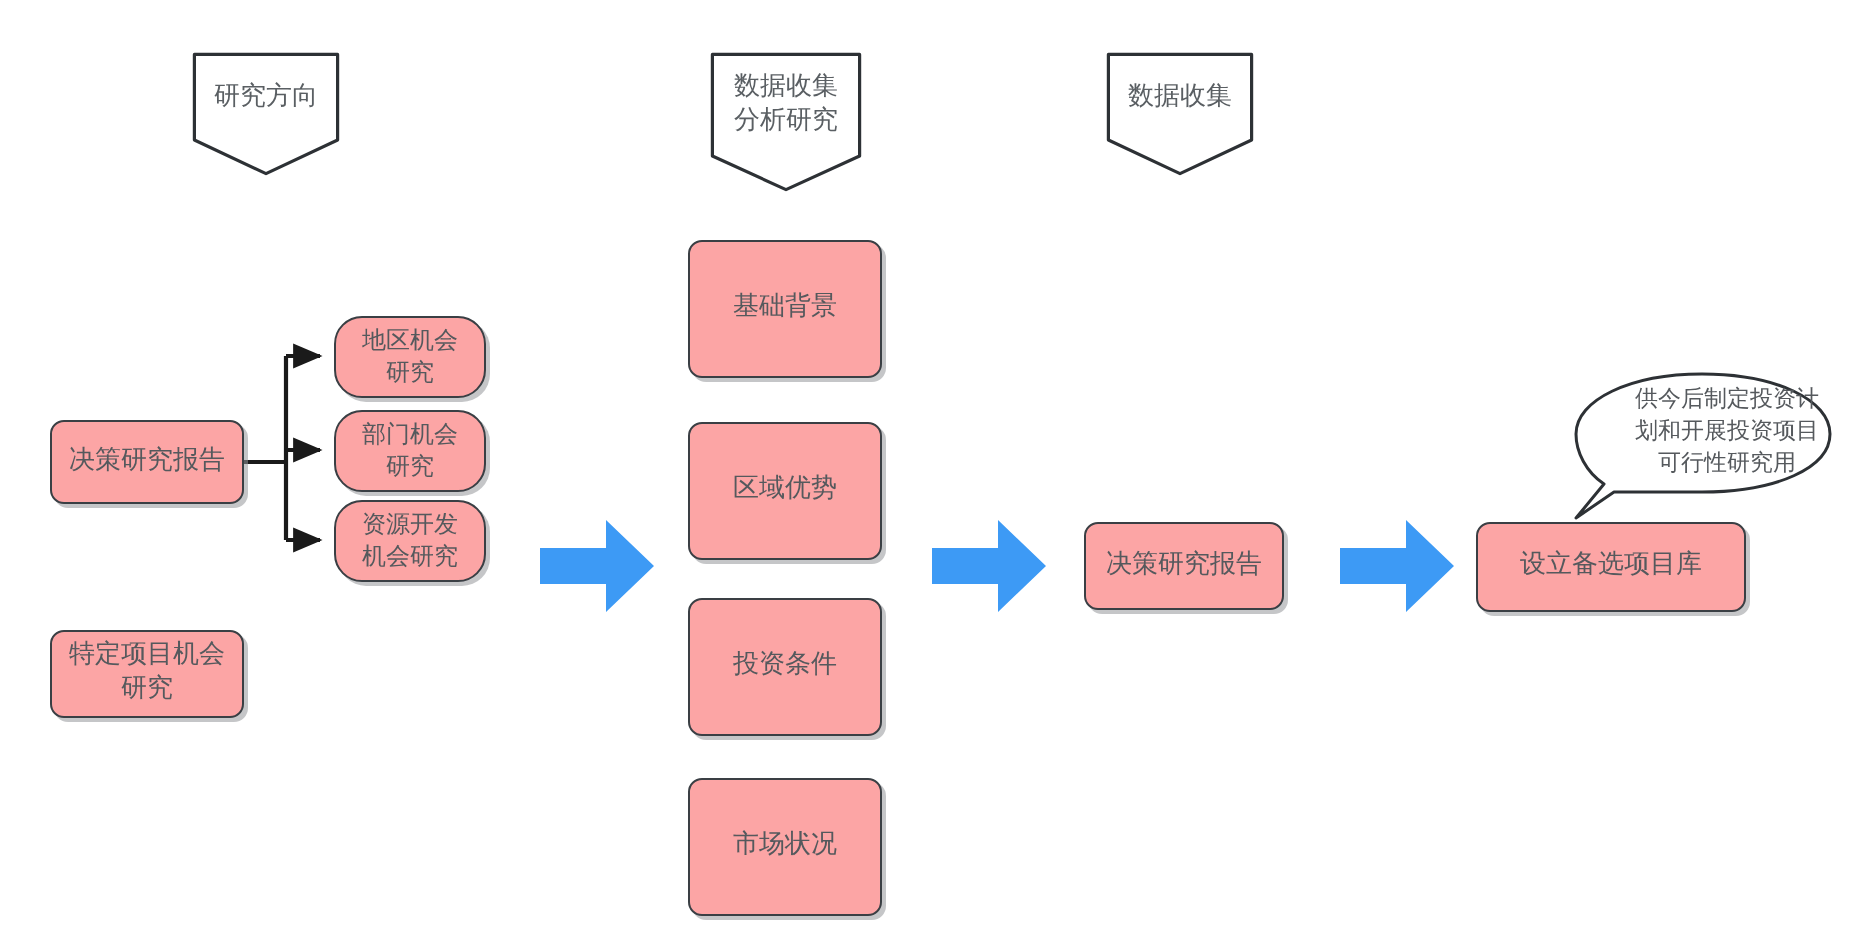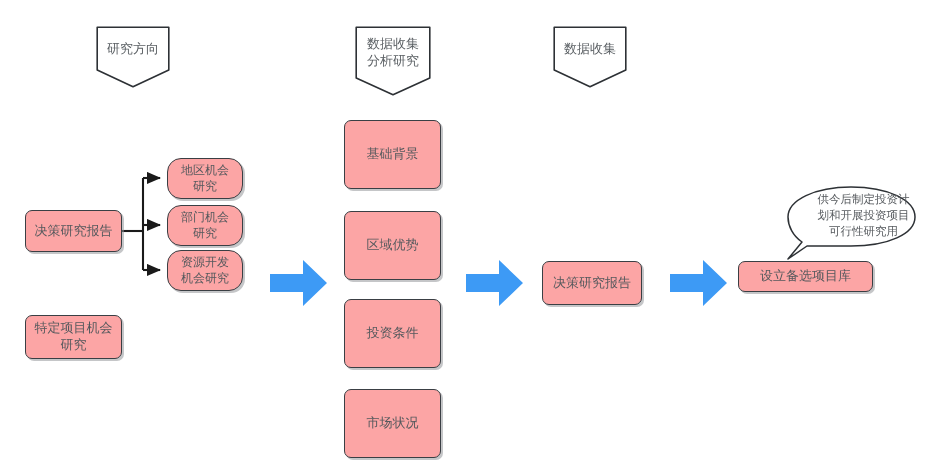--- a/index.html
+++ b/index.html
@@ -195,21 +195,21 @@
   </div>
 
   <div class="node rbox" style="left:542px; top:261px; width:100px; height:44px;">决策研究报告</div>
 
   <div class="arrow" style="left:670px; top:258px; width:58px; height:50px;">
     <svg width="58" height="50" viewBox="0 0 58 50">
       <polygon points="0,16 33,16 33,2 57,25 33,48 33,34 0,34" fill="#3d9af5"></polygon>
     </svg>
   </div>
 
-  <div class="node rbox" style="left:738px; top:261px; width:135px; height:31px;">设立备选项目库</div>
+  <div class="node rbox" style="left:738px; top:261px; width:135px; height:45px;">设立备选项目库</div>
 
   <div class="callout" style="left:783px; top:184px; width:137px; height:75px;">
     <svg class="callout-svg" width="137" height="75" viewBox="0 0 137 75">
       <path d="M24,62 L5,75 L19,58
                C10,52 5,42 5,33
                C5,16 32,3 68,3
                C105,3 132,16 132,33
                C132,50 105,62 68,62 Z" fill="#ffffff" stroke="#2d3135" stroke-width="1.5" stroke-linejoin="round"></path>
     </svg>
     <div class="callout-text" style="height:62px;">供今后制定投资计

